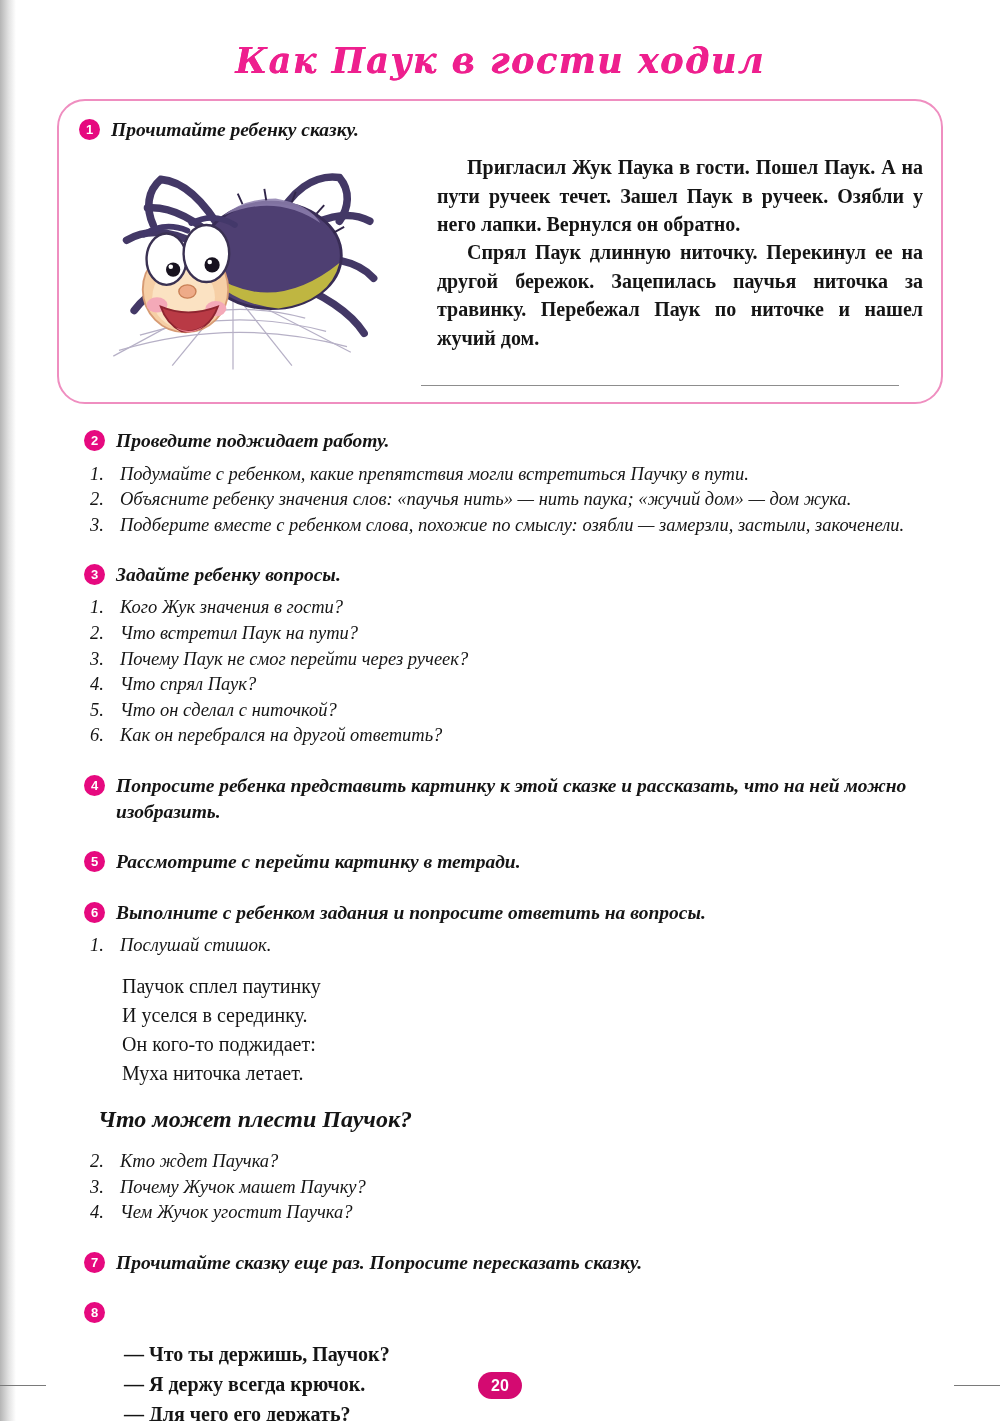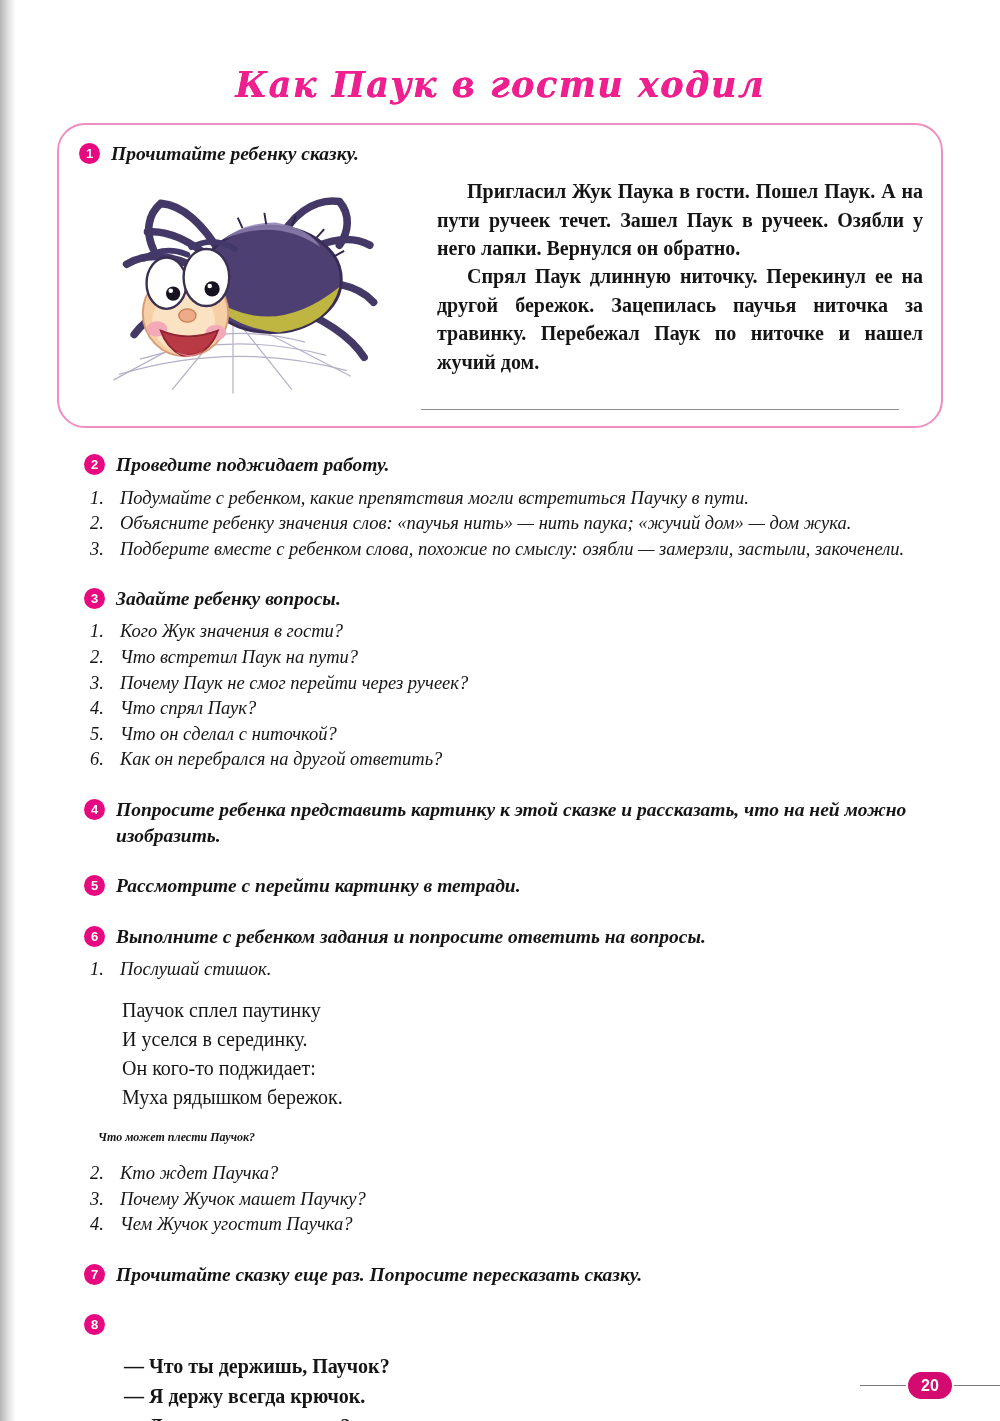--- a/index.html
+++ b/index.html
@@ -14,21 +14,21 @@
     font-family:"Liberation Serif","DejaVu Serif",serif;
     color:#151515;
   }
   .scan-edge {
     position:absolute; left:0; top:0; bottom:0; width:16px;
     background:linear-gradient(to right,#b5b5b5,#e3e3e3 55%,#ffffff);
     pointer-events:none;
   }
   .title {
     text-align:center;
-    padding-top:64px;
+    padding-top:40px;
     font-family:"DejaVu Serif",serif;
     font-size:35px;
     font-weight:bold;
     font-style:italic;
     letter-spacing:1.5px;
     color:#ee1f8e;
     text-shadow:0.4px 0 #ee1f8e;
   }
   
   .story-box {
@@ -68,27 +68,27 @@
   .section { margin-top:24px; }
   .list { margin:7px 0 0 6px; }
   .list-item {
     display:flex;
     font-size:18.5px; font-style:italic; line-height:1.38;
   }
   .list-item .n { flex:0 0 30px; }
   .poem { margin:14px 0 0 38px; font-size:20px; line-height:1.45; }
   .poem-question {
     margin:18px 0 0 14px;
-    font-size:12px; font-weight:bold; font-style:italic;
+    font-size:24px; font-weight:bold; font-style:italic;
   }
   .rhyme { margin:16px 0 0 40px; font-size:20px; font-weight:bold; line-height:1.5; }
   
   .footer {
     position:absolute; left:0; right:0; bottom:22px;
-    display:flex; align-items:center; justify-content:flex-end; gap:2px;
+    display:flex; align-items:center; justify-content:space-between; gap:2px;
   }
   .footer .rule { width:46px; border-top:1.5px solid #7a7a7a; }
   .page-pill {
     min-width:44px; height:27px; padding:0 10px;
     border-radius:14px; background:#d40a71;
     color:#fff; font-family:"Liberation Sans",sans-serif;
     font-size:16px; font-weight:bold;
     display:flex; align-items:center; justify-content:center;
   }
 </style>
@@ -248,21 +248,21 @@
       <div class="list">
         <div class="list-item">
             <span class="n">1.</span>
             <span>Послушай стишок.</span>
           </div>
       </div>
       <div class="poem">
         <div>Паучок сплел паутинку</div>
         <div>И уселся в серединку.</div>
         <div>Он кого-то поджидает:</div>
-        <div>Муха рядышком бережок.</div>
+        <div>Муха ниточка летает.</div>
       </div>
       <div class="poem-question">Что может плести Паучок?</div>
       <div class="list" style="margin-top:16px;">
         <div class="list-item">
             <span class="n">2.</span>
             <span>Кто ждет Паучка?</span>
           </div>
         <div class="list-item">
             <span class="n">3.</span>
             <span>Почему Жучок машет Паучку?</span>

